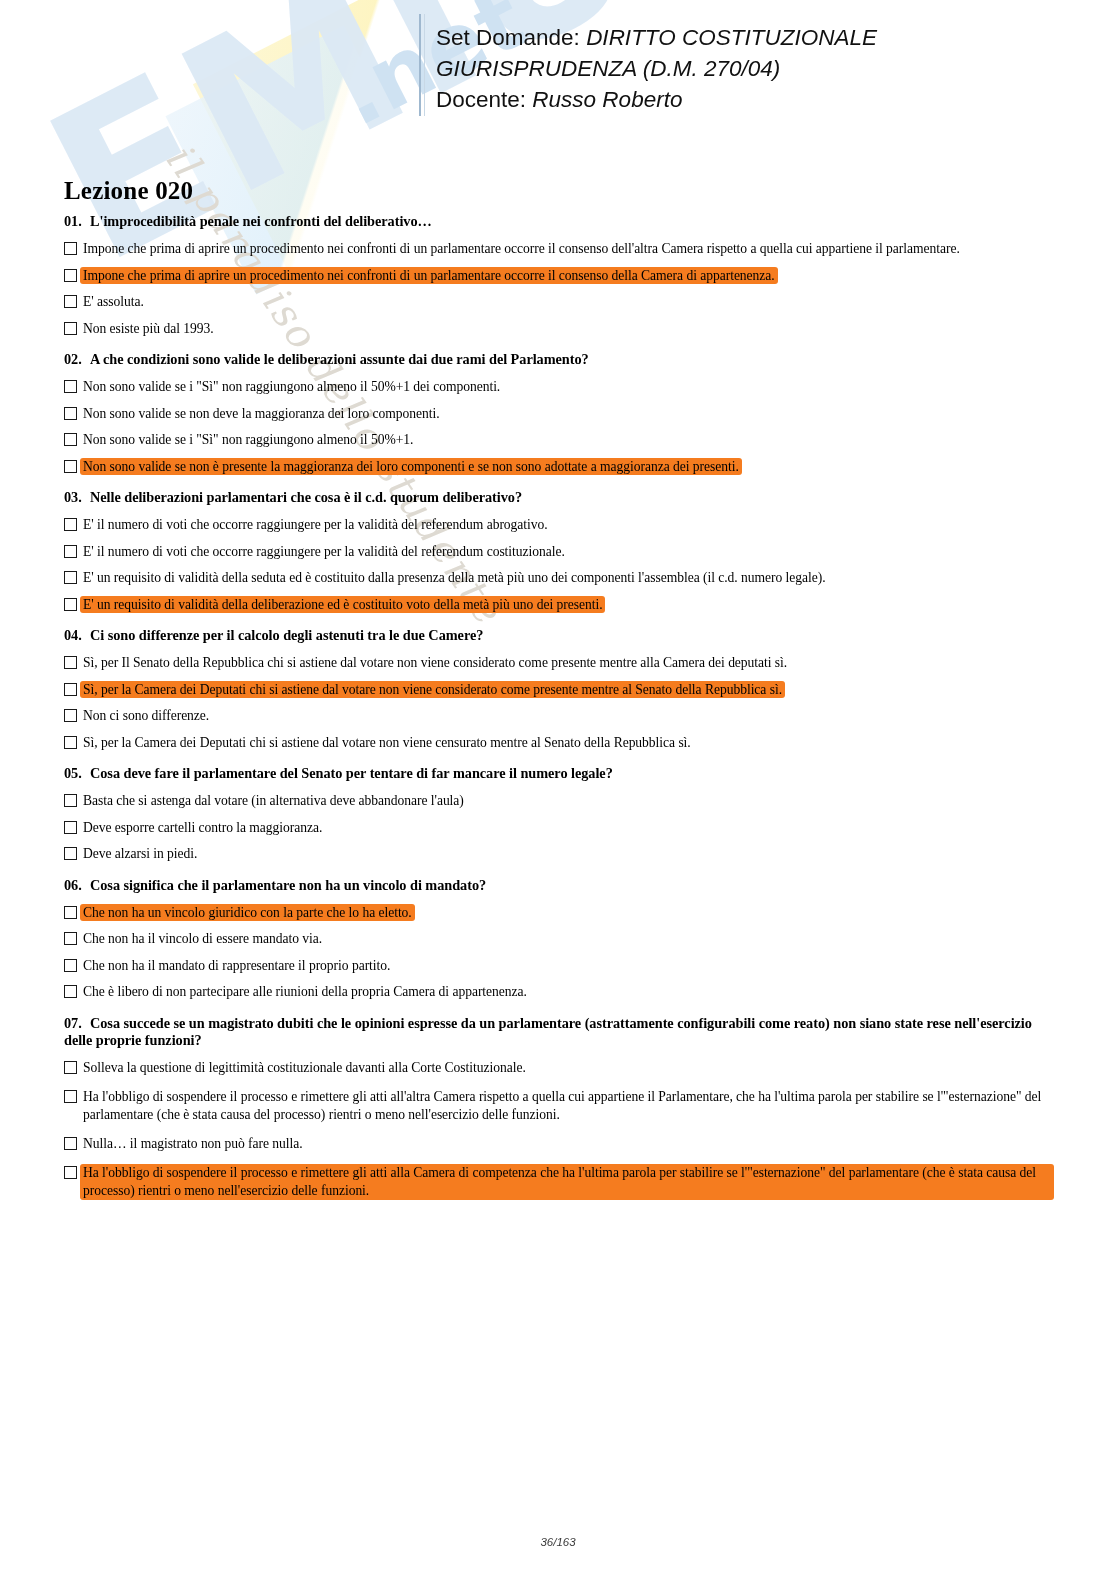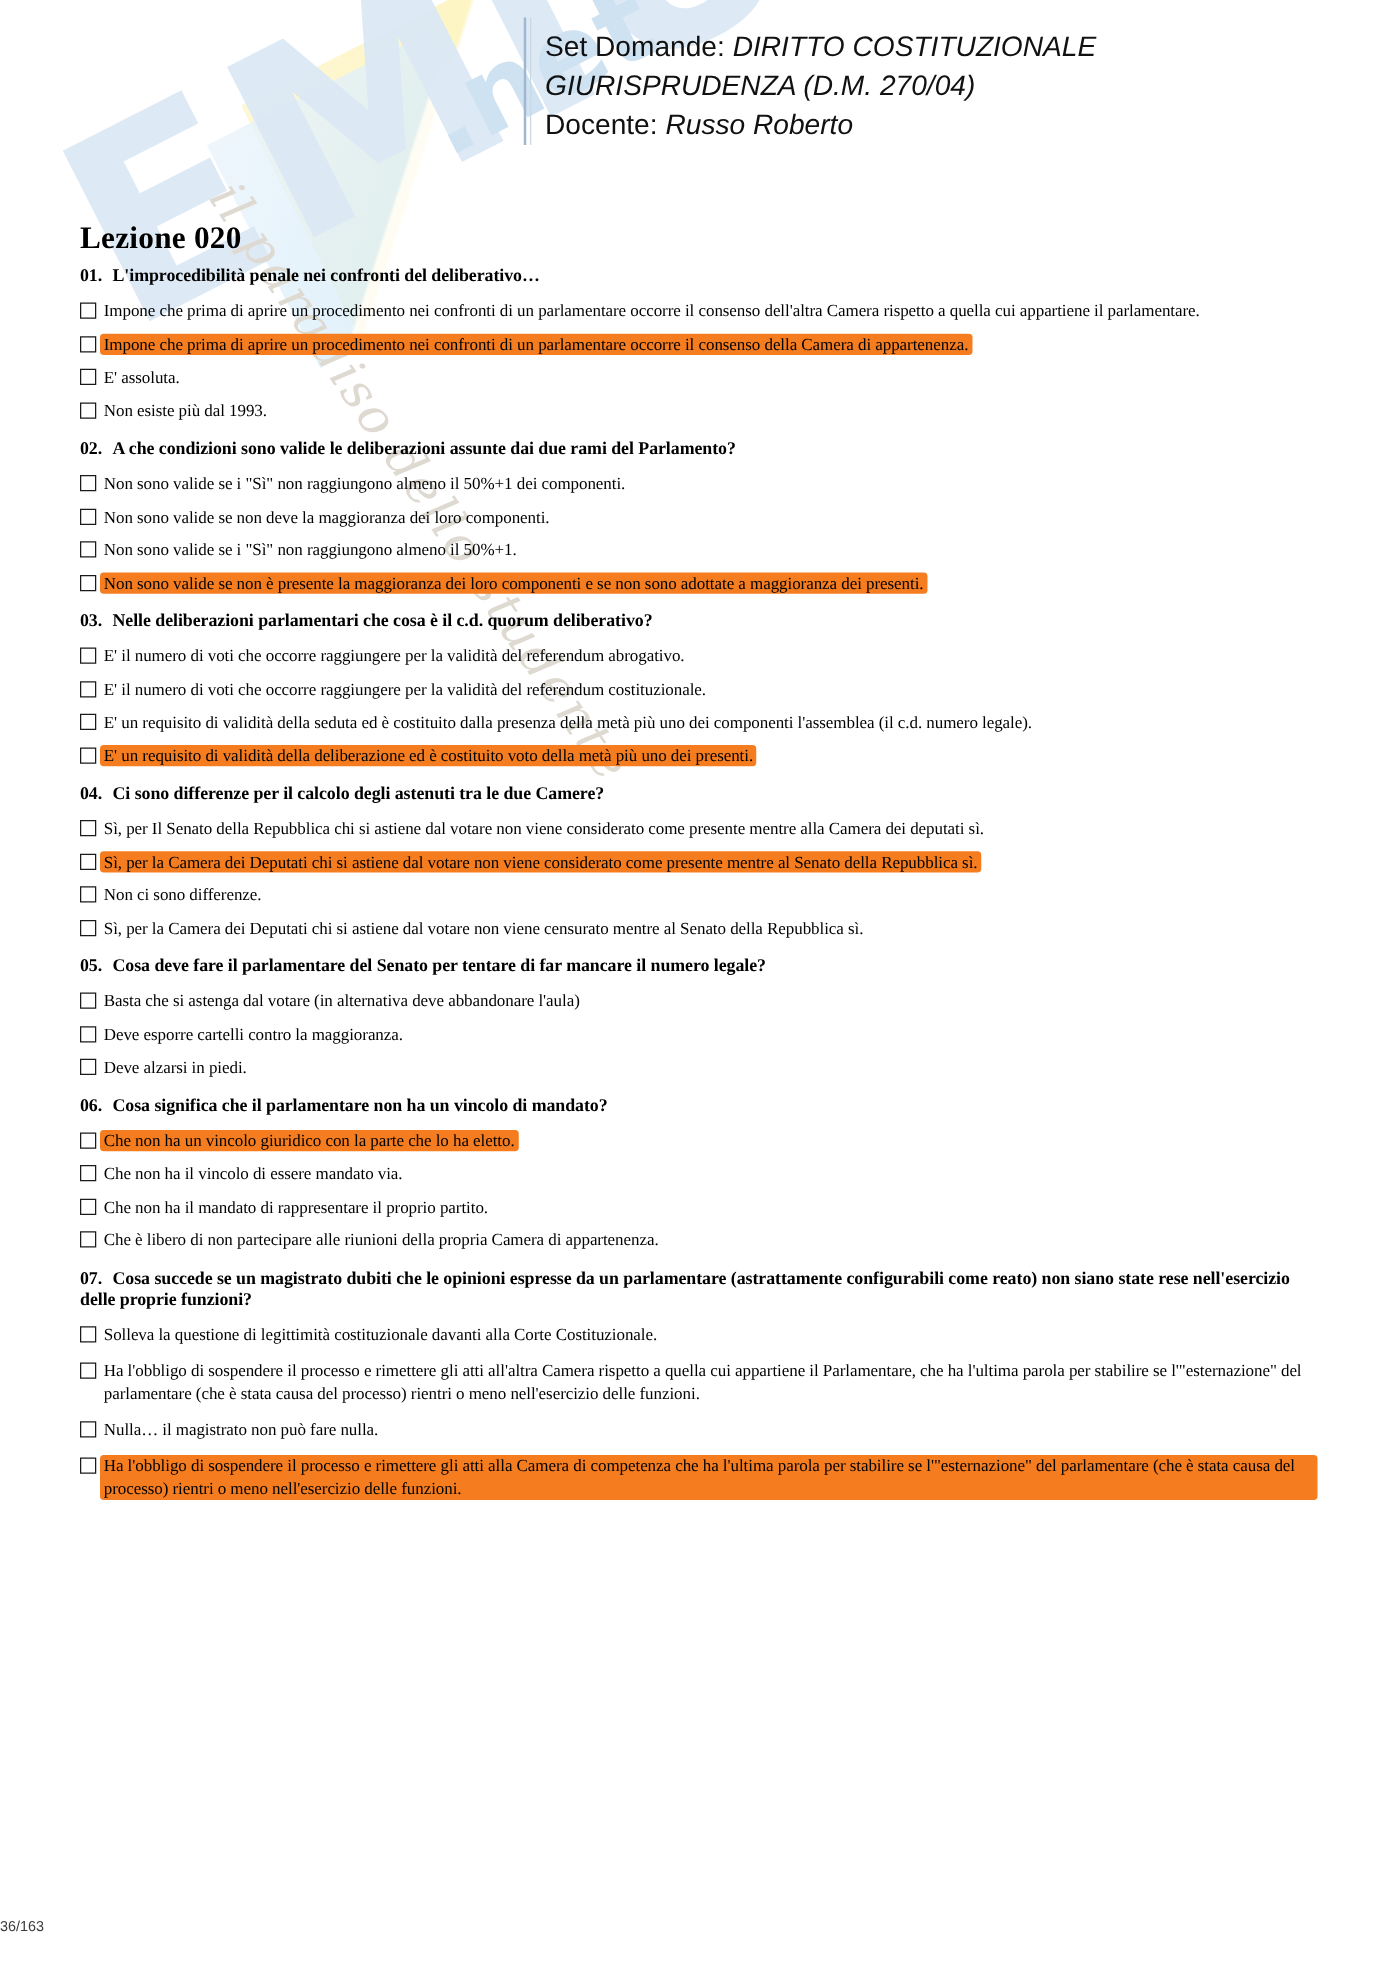--- a/index.html
+++ b/index.html
@@ -182,24 +182,26 @@
 
   
   .q7 .answer-row { margin-bottom: 11px; }
   .q7 .answer-text { line-height: 18px; }
 
   .footer {
     position: absolute;
     left: 0;
     top: 1536px;
     width: 1116px;
+    text-align: center;
     font-family: "Liberation Sans", sans-serif;
     font-size: 11.5px;
     color: #3b3b3b;
     z-index: 2;
+    font-style: italic;
   }
 </style>
 </head>
 <body>
 
 <div class="page">
 
   <div class="watermark">
     <div class="wm-diamond"></div>
     <div class="wm-diamond2"></div>

